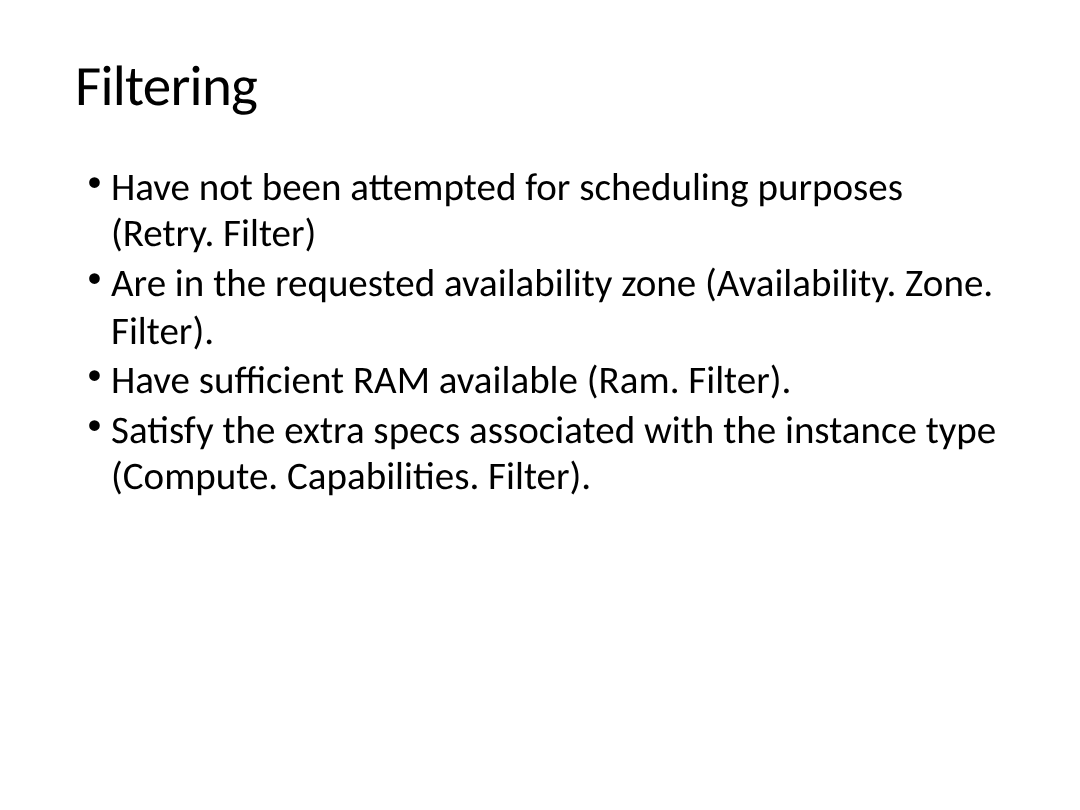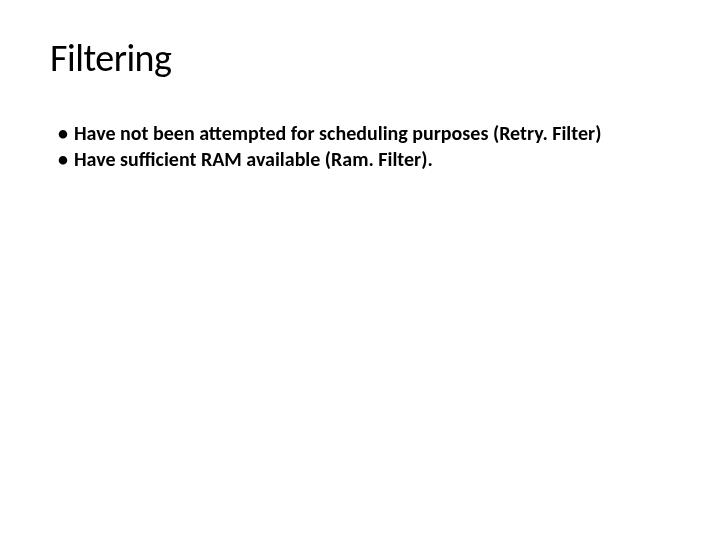--- a/index.html
+++ b/index.html
@@ -12,44 +12,45 @@
       height: 540px;
       background: #ffffff;
       font-family: Calibri, 'Segoe UI', Arial, sans-serif;
       color: #000000;
       padding: 35px 50px 50px 50px;
       overflow: hidden;
     }
     .slide-title {
       font-size: 38px;
       font-weight: 400;
-      margin-bottom: 40px;
+      margin-bottom: 28px;
       letter-spacing: -0.5px;
     }
     .bullet-list {
       list-style: none;
       padding-left: 8px;
     }
     .bullet-item {
-      font-size: 20px;
+      font-size: 26px;
       line-height: 1.2;
       margin-bottom: 2px;
       position: relative;
       padding-left: 16px;
-      font-weight: bold;
     }
     .bullet-item::before {
       content: "•";
       position: absolute;
       left: 0;
       top: 0;
       font-size: 20px;
     }
   </style>
 </head>
 <body>
 
 <h1 class="slide-title">Filtering</h1>
 
 <ul class="bullet-list">
   <li class="bullet-item">Have not been attempted for scheduling purposes (Retry. Filter)</li>
+  <li class="bullet-item">Are in the requested availability zone (Availability. Zone. Filter).</li>
   <li class="bullet-item">Have sufficient RAM available (Ram. Filter).</li>
+  <li class="bullet-item">Satisfy the extra specs associated with the instance type (Compute. Capabilities. Filter).</li>
 </ul>
 
 </body></html>

